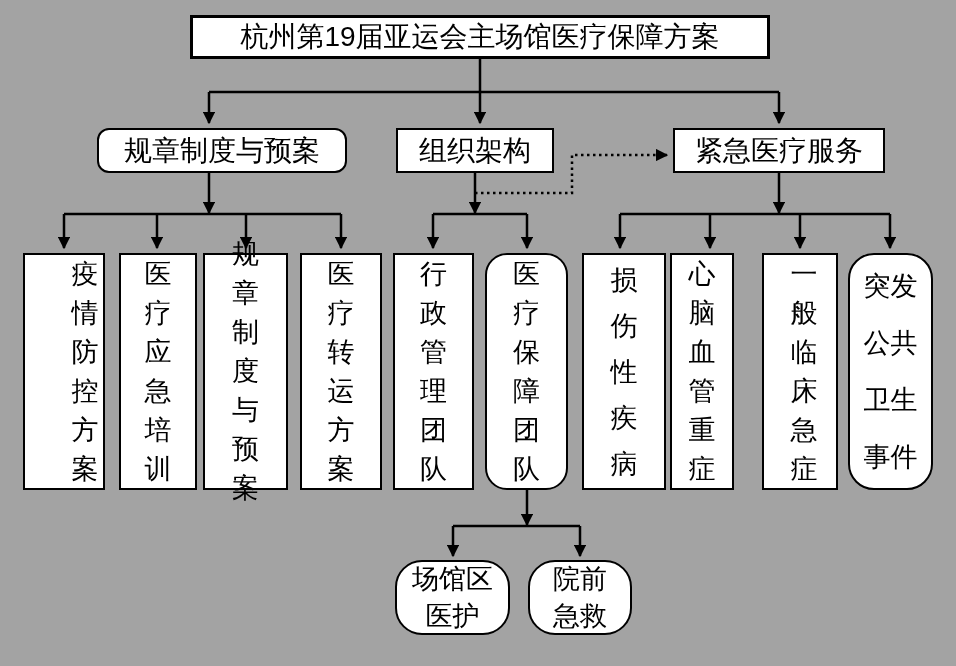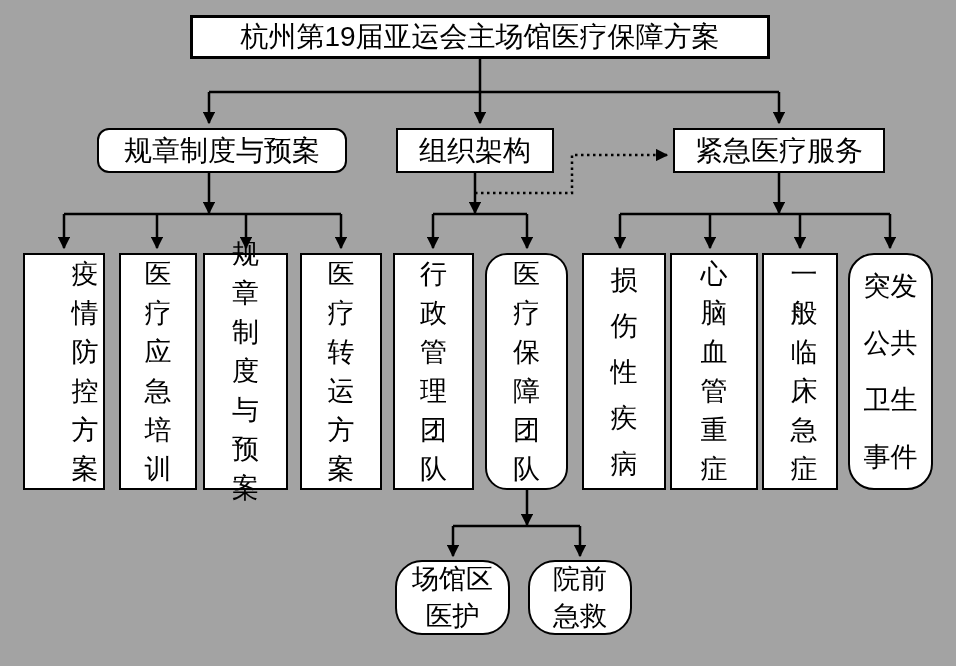--- a/index.html
+++ b/index.html
@@ -48,21 +48,21 @@
   .v-box.five .vtext { line-height: 46px; }
   .v-box.twocol .vtext { width: 2em; line-height: 57px; }
 
   .v-epidemic   { left: 23px;  width: 82px; padding-left: 42px; }
   .v-training   { left: 119px; width: 78px; }
   .v-mass       { left: 203px; width: 85px; }
   .v-transfer   { left: 300px; width: 82px; }
   .v-admin      { left: 393px; width: 81px; }
   .v-medteam    { left: 485px; width: 83px; border-radius: 22px; }
   .v-injury     { left: 582px; width: 84px; }
-  .v-cardio     { left: 670px; width: 88px; }
+  .v-cardio     { left: 670px; width: 64px; }
   .v-clinical   { left: 762px; width: 76px; padding-left: 8px; }
   .v-public     { left: 848px; width: 85px; border-radius: 26px; }
 
   .l4-box { top: 560px; height: 75px; font-size: 27px; line-height: 37px; border-radius: 27px; }
   .l4-box .wtext { word-break: break-all; text-align: center; }
   .l4-venue       { left: 395px; width: 115px; }
   .l4-venue .wtext { width: 3em; }
   .l4-prehospital { left: 528px; width: 104px; }
   .l4-prehospital .wtext { width: 2em; }
 </style>

